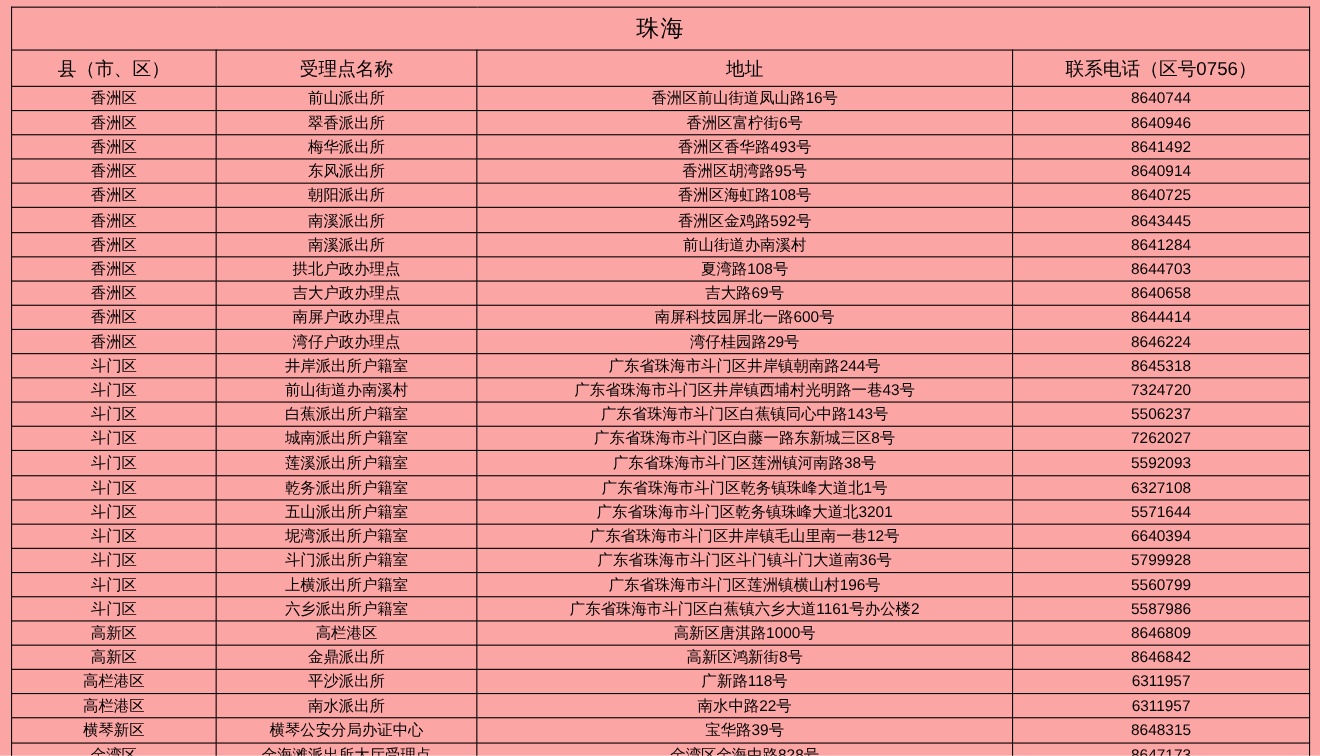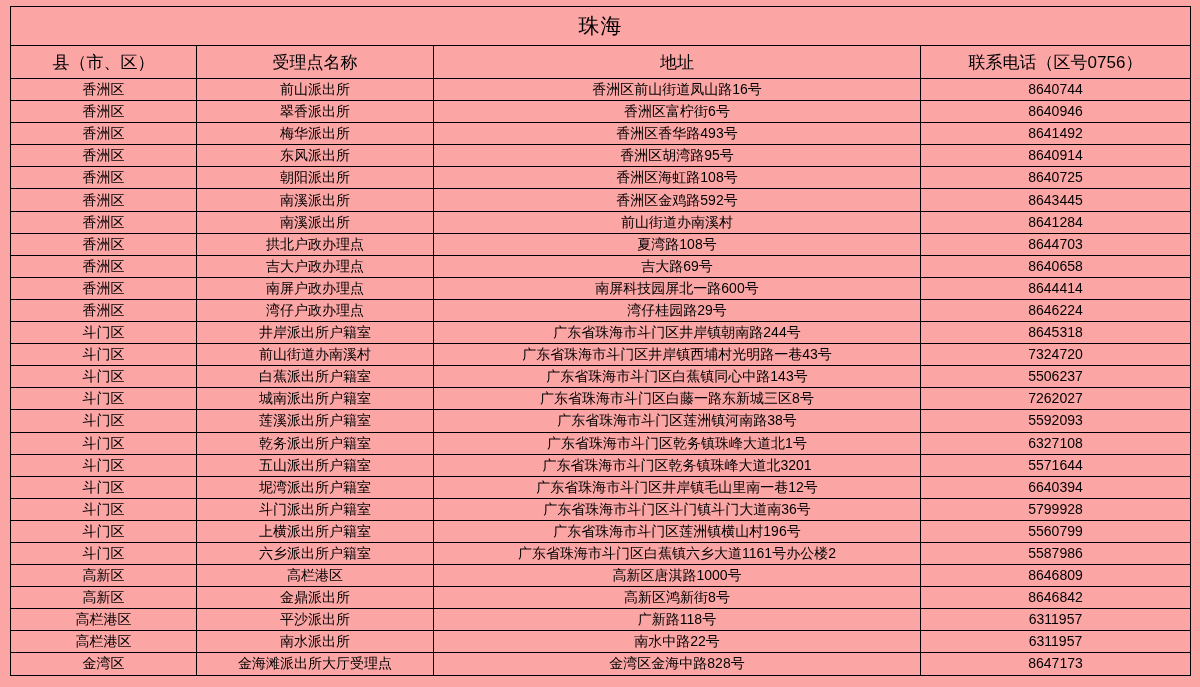--- a/index.html
+++ b/index.html
@@ -222,20 +222,26 @@
           <td class="data-cell">广新路118号</td>
           <td class="data-cell">6311957</td>
         </tr>
         <tr>
           <td class="data-cell">高栏港区</td>
           <td class="data-cell">南水派出所</td>
           <td class="data-cell">南水中路22号</td>
           <td class="data-cell">6311957</td>
         </tr>
         <tr>
+          <td class="data-cell">横琴新区</td>
+          <td class="data-cell">横琴公安分局办证中心</td>
+          <td class="data-cell">宝华路39号</td>
+          <td class="data-cell">8648315</td>
+        </tr>
+        <tr>
           <td class="data-cell">金湾区</td>
           <td class="data-cell">金海滩派出所大厅受理点</td>
           <td class="data-cell">金湾区金海中路828号</td>
           <td class="data-cell">8647173</td>
         </tr>
       </tbody>
   </table>
 </div>
 
 </body></html>

